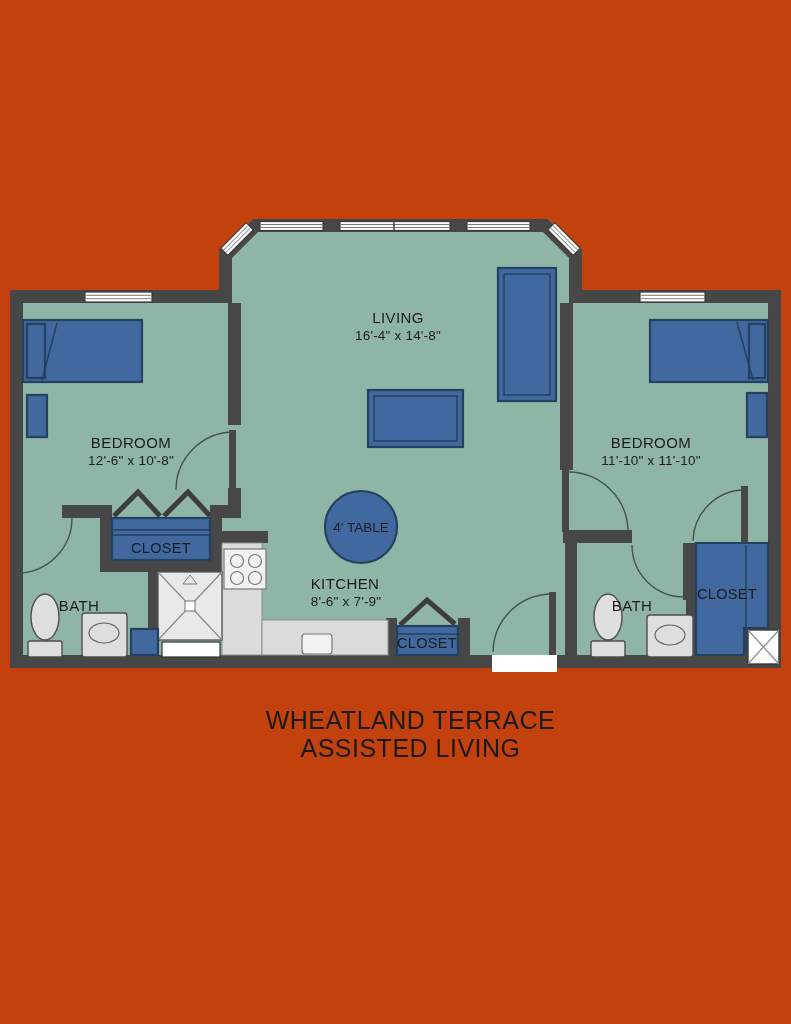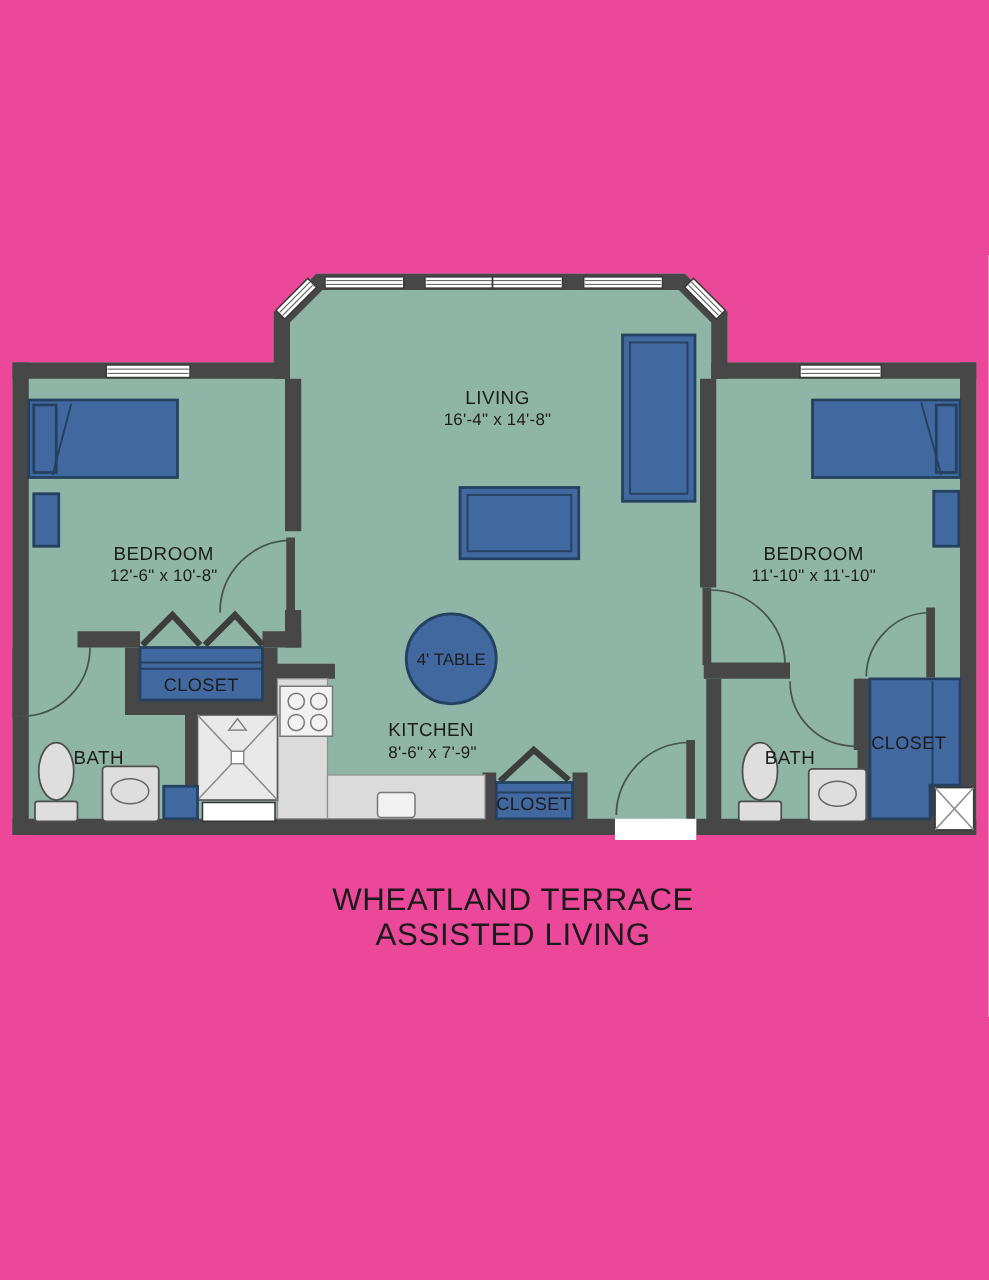--- a/index.html
+++ b/index.html
@@ -1,16 +1,16 @@
 <!DOCTYPE html>
 <html><head>
 <meta charset="utf-8">
 <style>
   html,body{margin:0;padding:0;background:#ffffff;}
-  .canvas{position:relative;width:791px;height:1024px;background:#ec4899;overflow:hidden;
+  .canvas{position:relative;width:791px;height:1024px;background:#c2410c;overflow:hidden;
           font-family:"Liberation Sans",sans-serif;}
   .plan-svg{position:absolute;left:0;top:0;}
   .plan-svg text{font-family:"Liberation Sans",sans-serif;fill:#1c1c1c;text-anchor:middle;}
   .room-name{font-size:15px;letter-spacing:.4px;}
   .room-dims{font-size:13.5px;letter-spacing:.2px;}
   .closet-lbl{font-size:14.5px;letter-spacing:.3px;}
   .table-lbl{font-size:13.5px;}
   .wall{fill:#474747;}
   .floor{fill:#8FB5A6;}
   .blue{fill:#4169A0;stroke:#24415F;stroke-width:2.2;}

